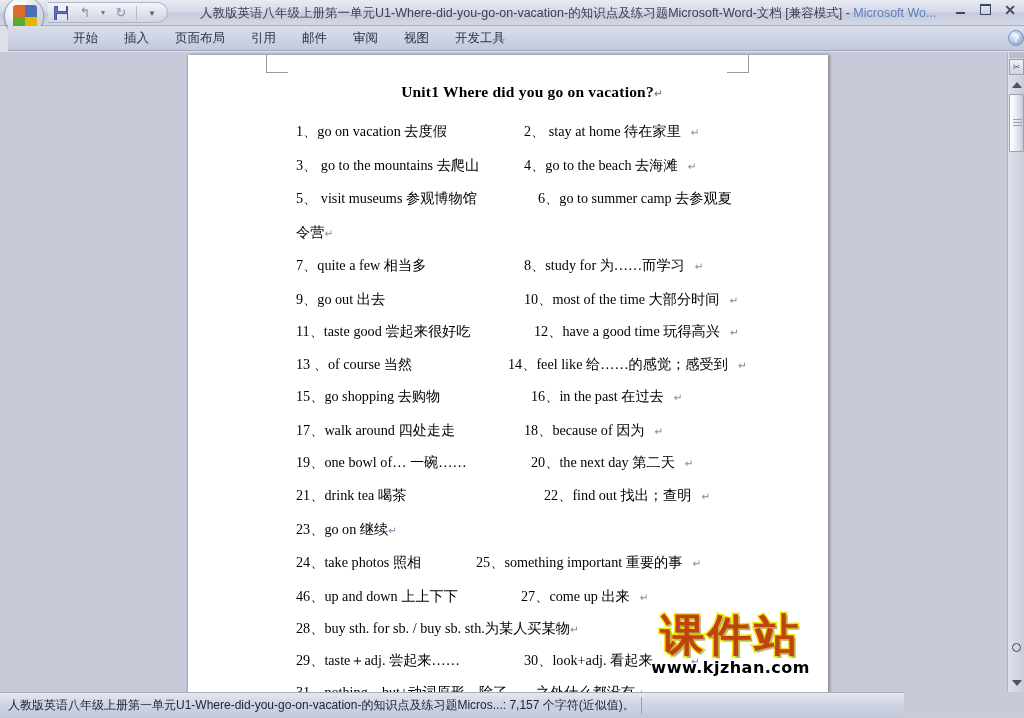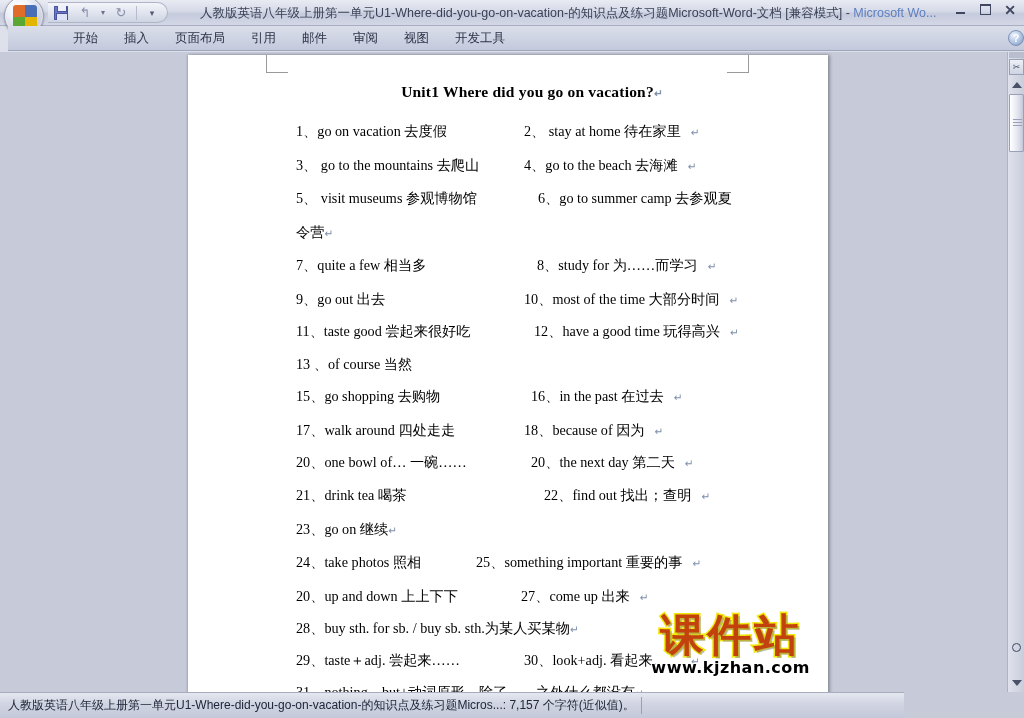--- a/index.html
+++ b/index.html
@@ -295,56 +295,57 @@
               <span class="col-l">3、 go to the mountains 去爬山</span>
               <span class="col-r" style="left: 248px;">4、go to the beach 去海滩<span class="pmark" style="margin-left: 10px;">↵</span></span>
             </div>
             <div class="vrow">
               <span class="col-l">5、   visit museums  参观博物馆</span>
               <span class="col-r" style="left: 262px;">6、go to summer camp 去参观夏</span>
             </div>
             <div class="vrow single"><span class="col-l">令营<span class="pmark">↵</span></span></div>
             <div class="vrow">
               <span class="col-l">7、quite a few 相当多</span>
-              <span class="col-r" style="left: 248px; margin-left: 13px;">8、study for 为……而学习<span class="pmark" style="margin-left: 10px;">↵</span></span>
+              <span class="col-r" style="left: 248px;">8、study for 为……而学习<span class="pmark" style="margin-left: 10px;">↵</span></span>
             </div>
             <div class="vrow" style="height: 32px; line-height: 32px;">
               <span class="col-l">9、go out 出去</span>
               <span class="col-r" style="left: 248px;">10、most of the time 大部分时间<span class="pmark" style="margin-left: 10px;">↵</span></span>
             </div>
             <div class="vrow">
               <span class="col-l">11、taste good 尝起来很好吃</span>
               <span class="col-r" style="left: 258px;">12、have a good time 玩得高兴<span class="pmark" style="margin-left: 10px;">↵</span></span>
             </div>
             <div class="vrow" style="height: 32px; line-height: 32px;">
               <span class="col-l">13 、of course 当然</span>
+              <span class="col-r" style="left: 232px;">14、feel like 给……的感觉；感受到<span class="pmark" style="margin-left: 10px;">↵</span></span>
             </div>
             <div class="vrow">
               <span class="col-l">15、go shopping 去购物</span>
               <span class="col-r" style="left: 255px;">16、in the past 在过去<span class="pmark" style="margin-left: 10px;">↵</span></span>
             </div>
             <div class="vrow" style="height: 32px; line-height: 32px;">
               <span class="col-l">17、walk around 四处走走</span>
               <span class="col-r" style="left: 248px;">18、because of 因为<span class="pmark" style="margin-left: 10px;">↵</span></span>
             </div>
             <div class="vrow">
-              <span class="col-l">20、one bowl of… 一碗……</span>
+              <span class="col-l">19、one bowl of… 一碗……</span>
               <span class="col-r" style="left: 255px;">20、the next day 第二天<span class="pmark" style="margin-left: 10px;">↵</span></span>
             </div>
             <div class="vrow">
               <span class="col-l">21、drink tea 喝茶</span>
               <span class="col-r" style="left: 268px;">22、find out 找出；查明<span class="pmark" style="margin-left: 10px;">↵</span></span>
             </div>
             <div class="vrow single"><span class="col-l">23、go on 继续<span class="pmark">↵</span></span></div>
             <div class="vrow">
               <span class="col-l">24、take photos 照相</span>
               <span class="col-r" style="left: 200px;">25、something important 重要的事<span class="pmark" style="margin-left: 10px;">↵</span></span>
             </div>
             <div class="vrow" style="height: 32px; line-height: 32px;">
-              <span class="col-l">20、up and down 上上下下</span>
+              <span class="col-l">46、up and down 上上下下</span>
               <span class="col-r" style="left: 245px;">27、come up 出来<span class="pmark" style="margin-left: 10px;">↵</span></span>
             </div>
             <div class="vrow single" style="height: 32px; line-height: 32px;"><span class="col-l">28、buy sth. for sb. / buy sb. sth.为某人买某物<span class="pmark">↵</span></span></div>
             <div class="vrow" style="height: 32px; line-height: 32px;">
               <span class="col-l">29、taste＋adj. 尝起来……</span>
               <span class="col-r" style="left: 248px;">30、look+adj. 看起来……<span class="pmark" style="margin-left: 10px;">↵</span></span>
             </div>
             <div class="vrow single" style="height: 32px; line-height: 32px;"><span class="col-l">31、nothing…but+动词原形　除了……之外什么都没有<span class="pmark">↵</span></span></div>
           </div>
       </div>

